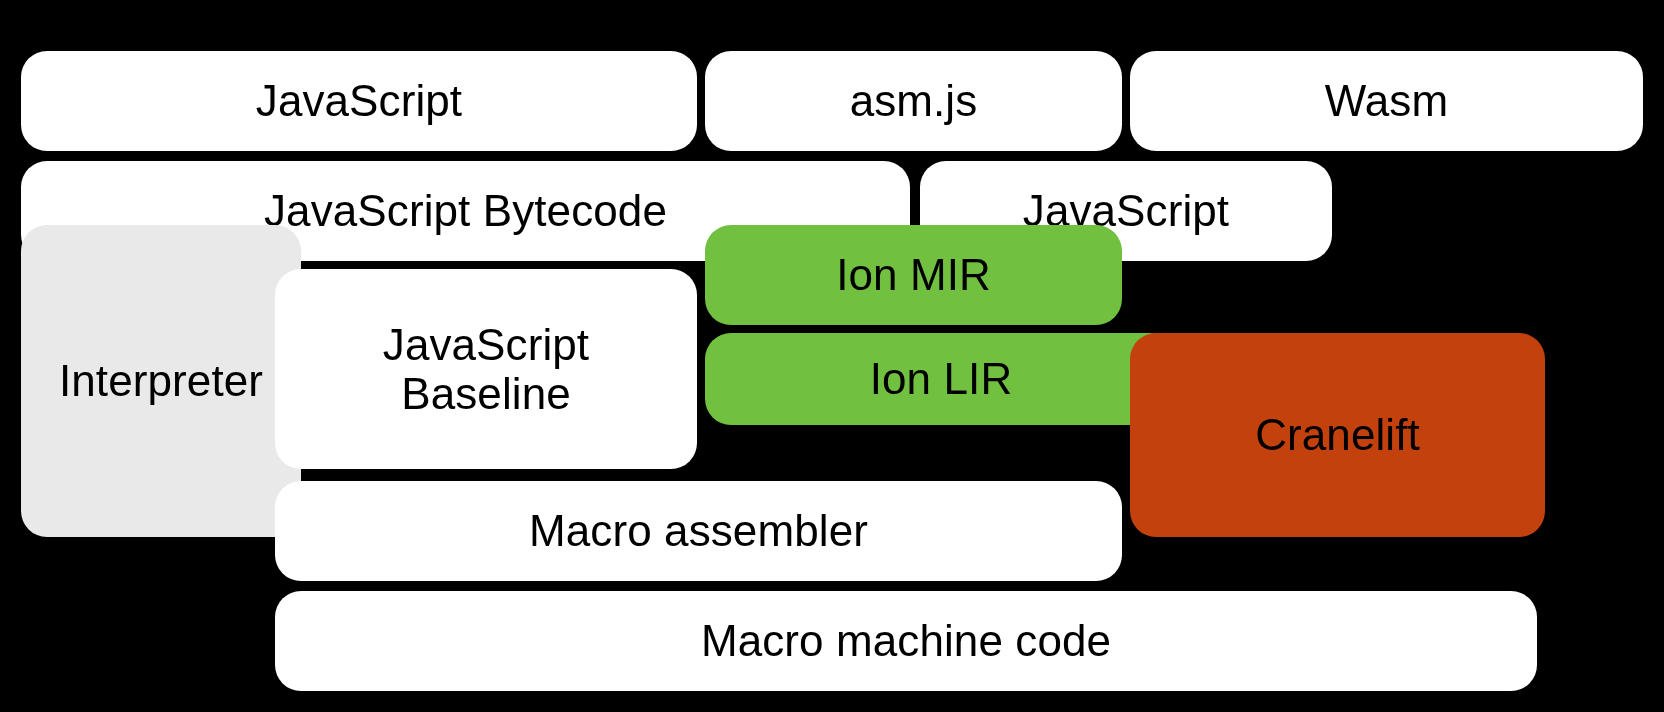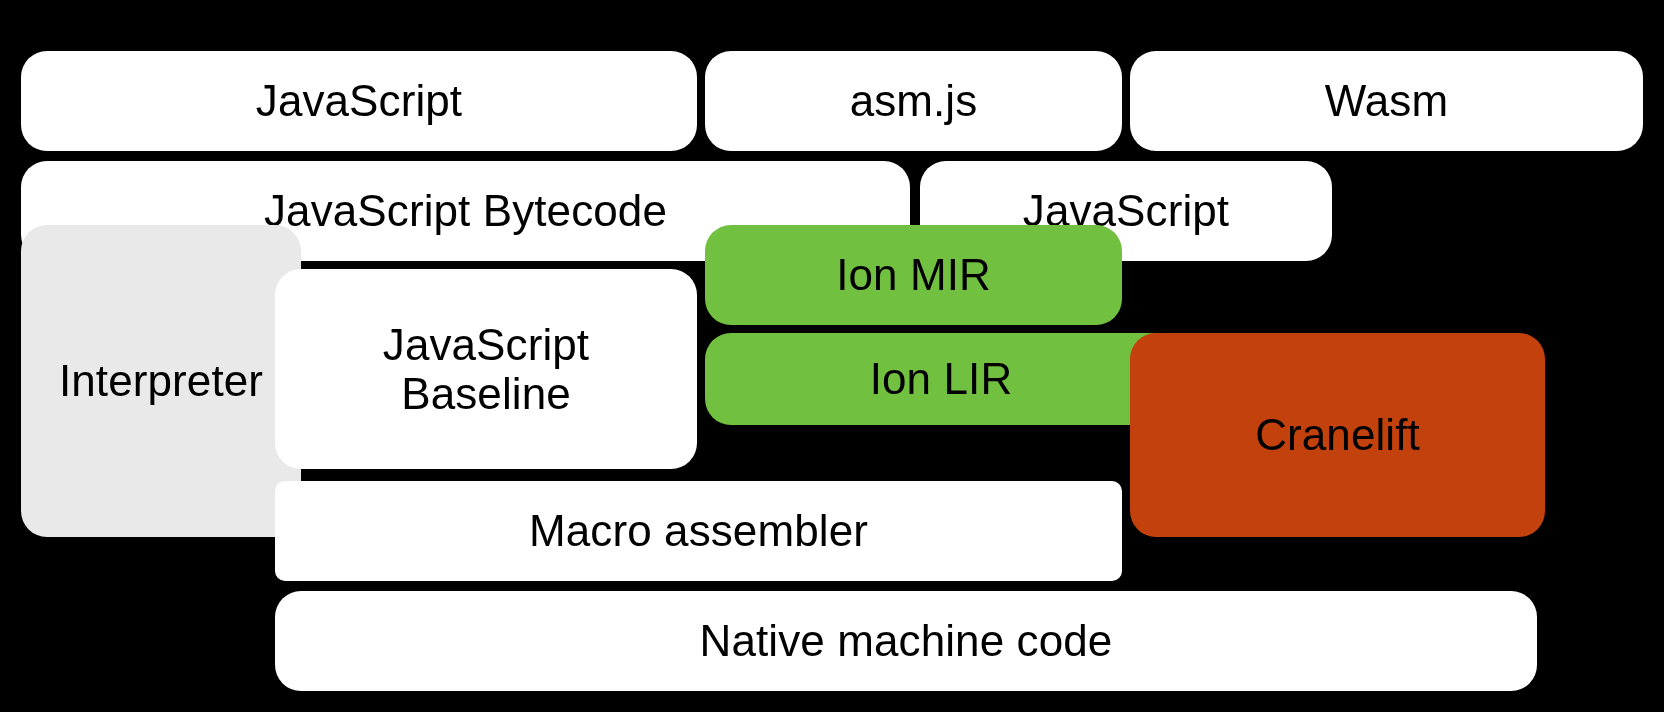--- a/index.html
+++ b/index.html
@@ -46,15 +46,15 @@
     <div class="node fill-white" style="left: 705px; top: 7px; width: 417px; height: 100px;"><span>asm.js</span></div>
     <div class="node fill-white" style="left: 1130px; top: 7px; width: 513px; height: 100px;"><span>Wasm</span></div>
     <div class="node fill-white" style="left: 21px; top: 117px; width: 889px; height: 100px;"><span>JavaScript Bytecode</span></div>
     <div class="node fill-white" style="left: 920px; top: 117px; width: 412px; height: 100px;"><span>JavaScript</span></div>
     <div class="node fill-grey" style="left: 21px; top: 225px; width: 280px; height: 312px;"><span>Interpreter</span></div>
     <div class="node fill-white" style="left: 275px; top: 225px; width: 422px; height: 200px;"><span>JavaScript
 Baseline</span></div>
     <div class="node fill-green" style="left: 705px; top: 225px; width: 417px; height: 100px; text-align: right;"><span>Ion MIR</span></div>
     <div class="node fill-green" style="left: 705px; top: 333px; width: 472px; height: 92px;"><span>Ion LIR</span></div>
     <div class="node fill-pink" style="left: 1130px; top: 333px; width: 415px; height: 204px;"><span>Cranelift</span></div>
-    <div class="node fill-white" style="left: 275px; top: 437px; width: 847px; height: 100px; border-radius: 10px;"><span>Macro assembler</span></div>
-    <div class="node fill-white" style="left: 275px; top: 547px; width: 1262px; height: 100px;"><span>Native machine code</span></div>
+    <div class="node fill-white" style="left: 275px; top: 437px; width: 847px; height: 100px;"><span>Macro assembler</span></div>
+    <div class="node fill-white" style="left: 275px; top: 547px; width: 1262px; height: 100px;"><span>Macro machine code</span></div>
   </div>
 
 </body></html>

